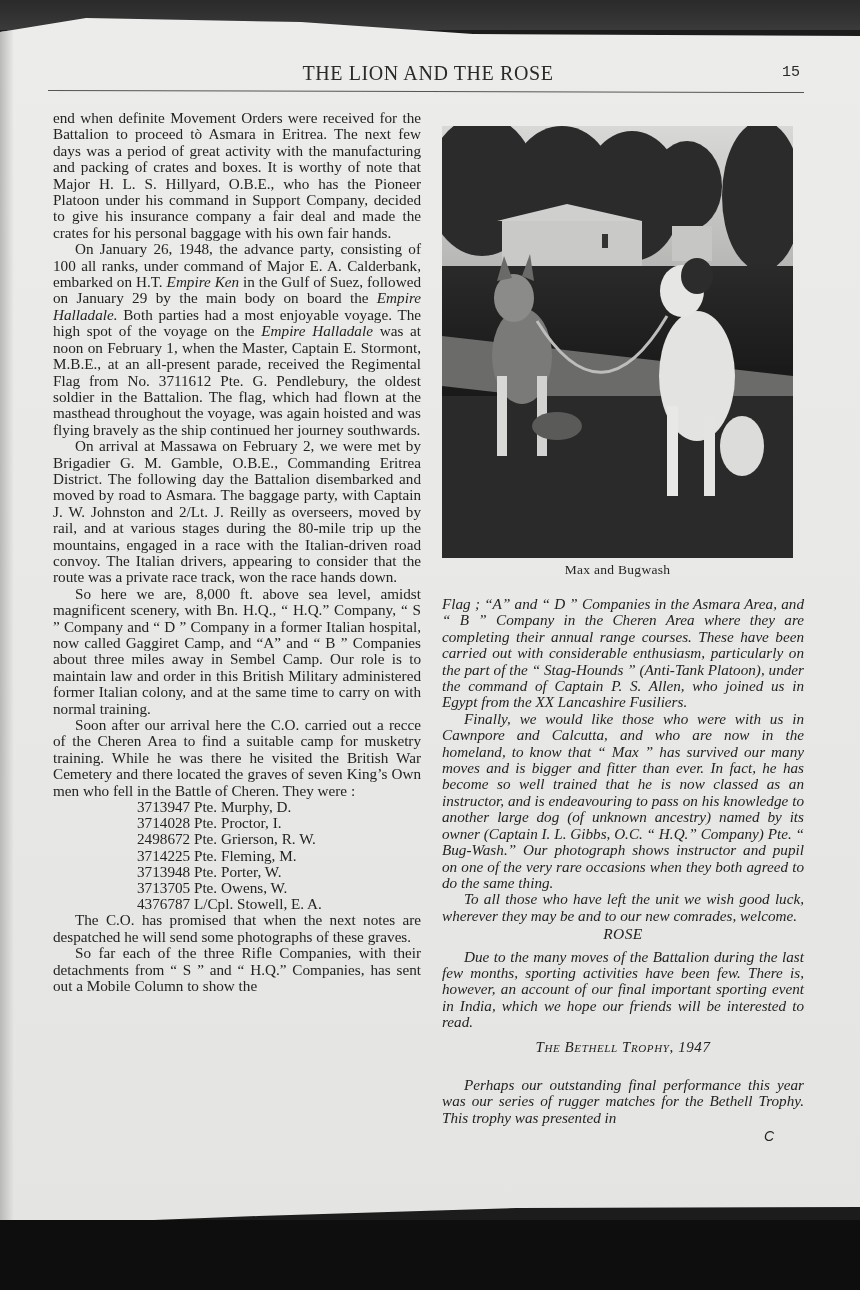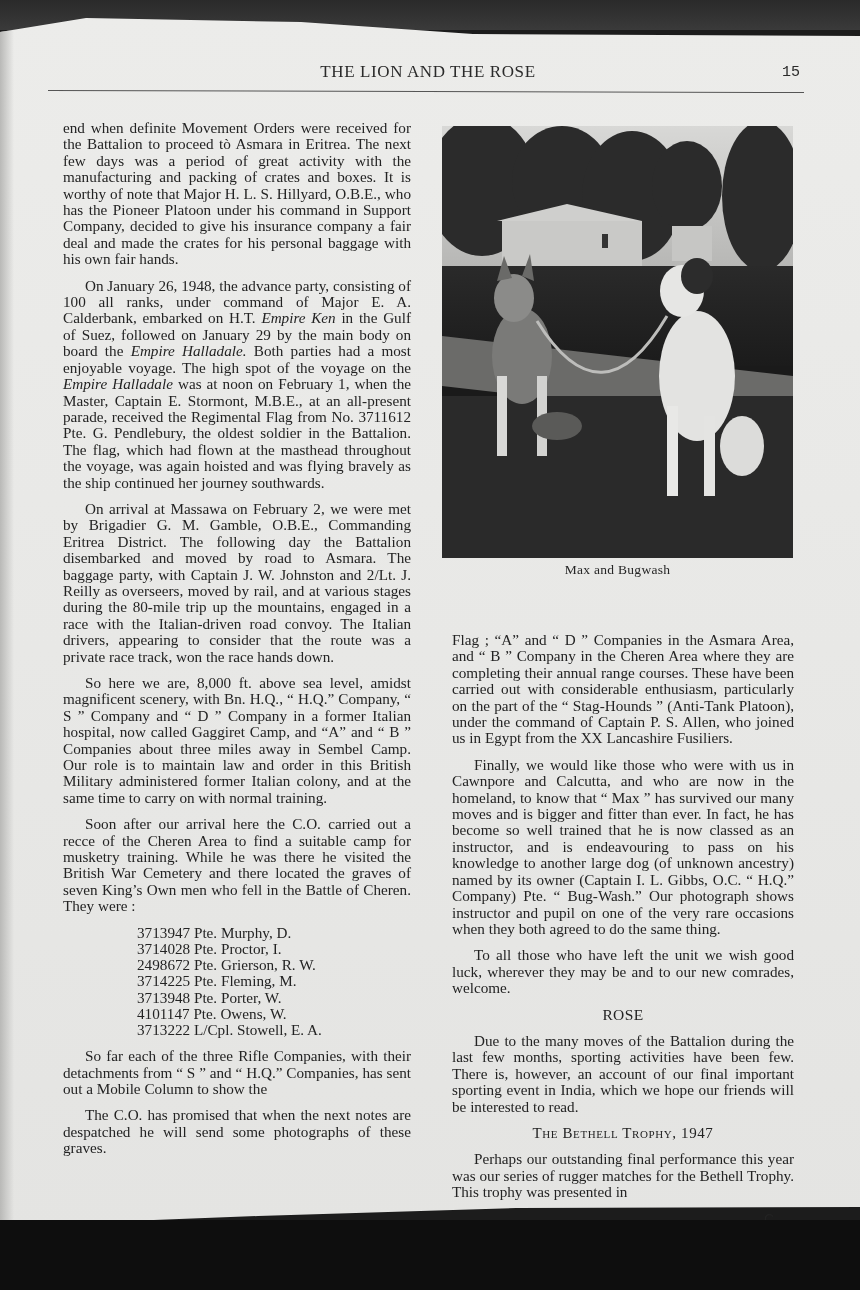--- a/index.html
+++ b/index.html
@@ -21,45 +21,45 @@
   }
   .page::before {
     content: ""; position: absolute; left: 0; top: 0; width: 14px; height: 100%;
     background: linear-gradient(90deg, #b9b9b7, rgba(233,233,231,0));
   }
   .running-head {
     position: absolute; left: 48px; top: 62px; width: 752px; height: 24px;
   }
   .running-title {
     position: absolute; left: 8px; right: 0; top: 0; text-align: center;
-    font-size: 17px; letter-spacing: 0.6px; color: #2a2a2a;
+    font-size: 20px; letter-spacing: 0.6px; color: #2a2a2a;
   }
   .page-number {
     position: absolute; right: 0; top: 2px; font-size: 15px; color: #2a2a2a; font-family: Liberation Mono, monospace;
   }
   .head-rule {
     position: absolute; left: 48px; top: 91px; width: 756px; height: 1px; background: #555;
     transform: rotate(0.15deg);
   }
   .col {
     position: absolute; font-size: 15.2px; line-height: 16.4px; text-align: justify;
     color: #232323;
   }
   .col-left { left: 53px; top: 110px; width: 368px; }
-  .col-right { left: 442px; top: 622px; width: 362px; }
-  .col p { margin: 10px; text-indent: 0; hyphens: manual; }
+  .col-right { left: 442px; top: 596px; width: 362px; font-style: italic; }
+  .col p { margin: 0; text-indent: 0; hyphens: manual; }
   .col p.ind { text-indent: 22px; }
   .col p.cont { text-indent: 0; }
   .roll { margin: 0 0 0 84px; padding: 0; list-style: none; }
   .roll li { line-height: 16.2px; }
   .section-heading {
     text-align: center; font-size: 15.5px; letter-spacing: 0.4px; margin: 2px 0 6px 0;
   }
   .subheading {
-    text-align: center; font-size: 14px; letter-spacing: 0.6px; margin: 8px 0 8px 0;
+    text-align: center; font-size: 14px; letter-spacing: 0.6px; margin: 8px 0 22px 0;
     font-variant: small-caps; font-size: 15px;
   }
   .signature { text-align: right; padding-right: 30px; font-family: "Liberation Sans", sans-serif; font-size: 14px; margin-top: 2px; }
   em { font-style: italic; }
 
   .photo {
     position: absolute; left: 442px; top: 126px; width: 351px; height: 432px;
     background: #1a1a1a; overflow: hidden;
   }
   .photo svg { display: block; width: 100%; height: 100%; }
@@ -89,25 +89,25 @@
   <p class="ind"><span>On January 26, 1948, the advance party, consisting of 100 all ranks, under command of Major E. A. Calderbank, embarked on H.T. </span><em>Empire Ken</em><span> in the Gulf of Suez, followed on January 29 by the main body on board the </span><em>Empire Halladale.</em><span> Both parties had a most enjoyable voyage.  The high spot of the voyage on the </span><em>Empire Halladale</em><span> was at noon on February 1, when the Master, Captain E. Stormont, M.B.E., at an all-present parade, received the Regimental Flag from No. 3711612 Pte. G. Pendlebury, the oldest soldier in the Battalion.  The flag, which had flown at the masthead throughout the voyage, was again hoisted and was flying bravely as the ship continued her journey southwards.</span></p>
   <p class="ind">On arrival at Massawa on February 2, we were met by Brigadier G. M. Gamble, O.B.E., Commanding Eritrea District.  The following day the Battalion disembarked and moved by road to Asmara.  The baggage party, with Captain J. W. Johnston and 2/Lt. J. Reilly as overseers, moved by rail, and at various stages during the 80-mile trip up the mountains, engaged in a race with the Italian-driven road convoy.  The Italian drivers, appearing to consider that the route was a private race track, won the race hands down.</p>
   <p class="ind">So here we are, 8,000 ft. above sea level, amidst magnificent scenery, with Bn. H.Q., “ H.Q.” Company, “ S ” Company and “ D ” Company in a former Italian hospital, now called Gaggiret Camp, and “A” and “ B ” Companies about three miles away in Sembel Camp.  Our role is to maintain law and order in this British Military administered former Italian colony, and at the same time to carry on with normal training.</p>
   <p class="ind">Soon after our arrival here the C.O. carried out a recce of the Cheren Area to find a suitable camp for musketry training.  While he was there he visited the British War Cemetery and there located the graves of seven King’s Own men who fell in the Battle of Cheren.  They were :</p>
   <ul class="roll">
     <li>3713947 Pte. Murphy, D.</li>
     <li>3714028 Pte. Proctor, I.</li>
     <li>2498672 Pte. Grierson, R. W.</li>
     <li>3714225 Pte. Fleming, M.</li>
     <li>3713948 Pte. Porter, W.</li>
-    <li>4101147 Pte. Owens, W.</li>
-    <li>3713222 L/Cpl. Stowell, E. A.</li>
+    <li>3713705 Pte. Owens, W.</li>
+    <li>4376787 L/Cpl. Stowell, E. A.</li>
   </ul>
+  <p class="ind">The C.O. has promised that when the next notes are despatched he will send some photographs of these graves.</p>
   <p class="ind">So far each of the three Rifle Companies, with their detachments from “ S ” and “ H.Q.” Companies, has sent out a Mobile Column to show the</p>
-  <p class="ind">The C.O. has promised that when the next notes are despatched he will send some photographs of these graves.</p>
 </div>
 
 <div class="photo">
   <svg viewBox="0 0 351 432" preserveAspectRatio="none">
     <defs>
       <linearGradient id="sky" x1="0" y1="0" x2="0" y2="1">
         <stop offset="0" stop-color="#d8d8d6"></stop>
         <stop offset="1" stop-color="#b5b5b3"></stop>
       </linearGradient>
       <linearGradient id="lawn" x1="0" y1="0" x2="0" y2="1">

